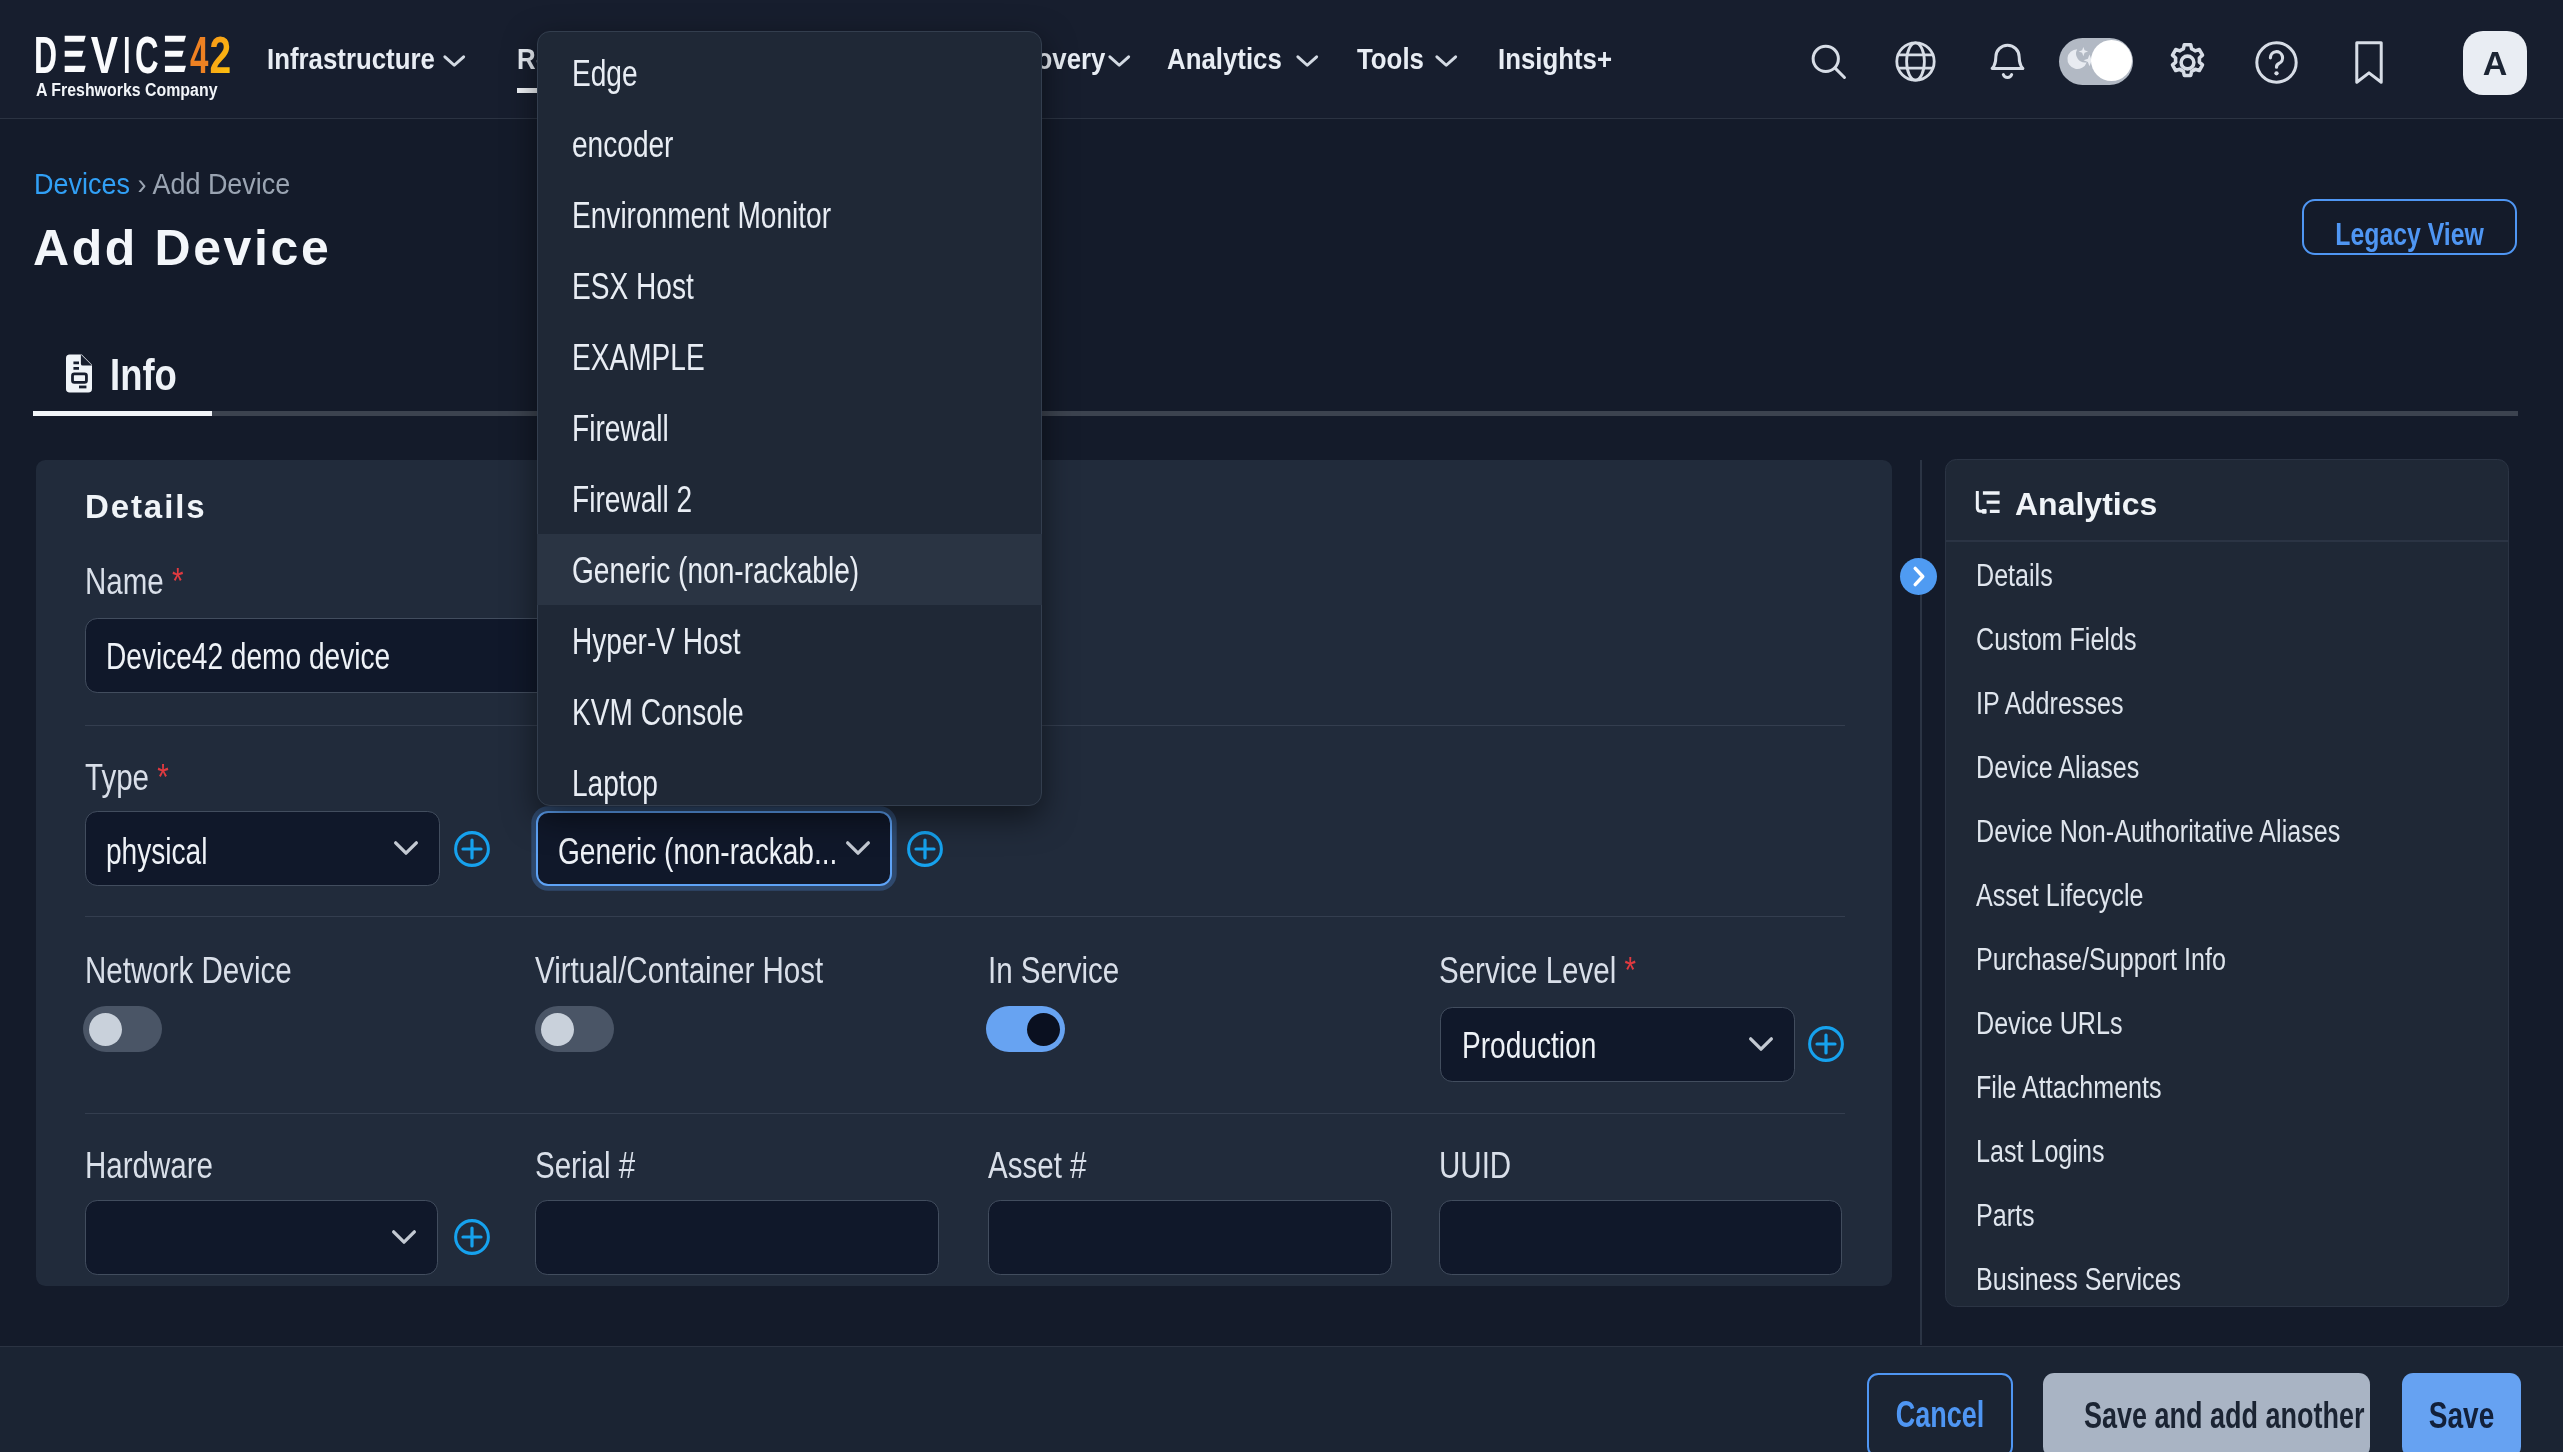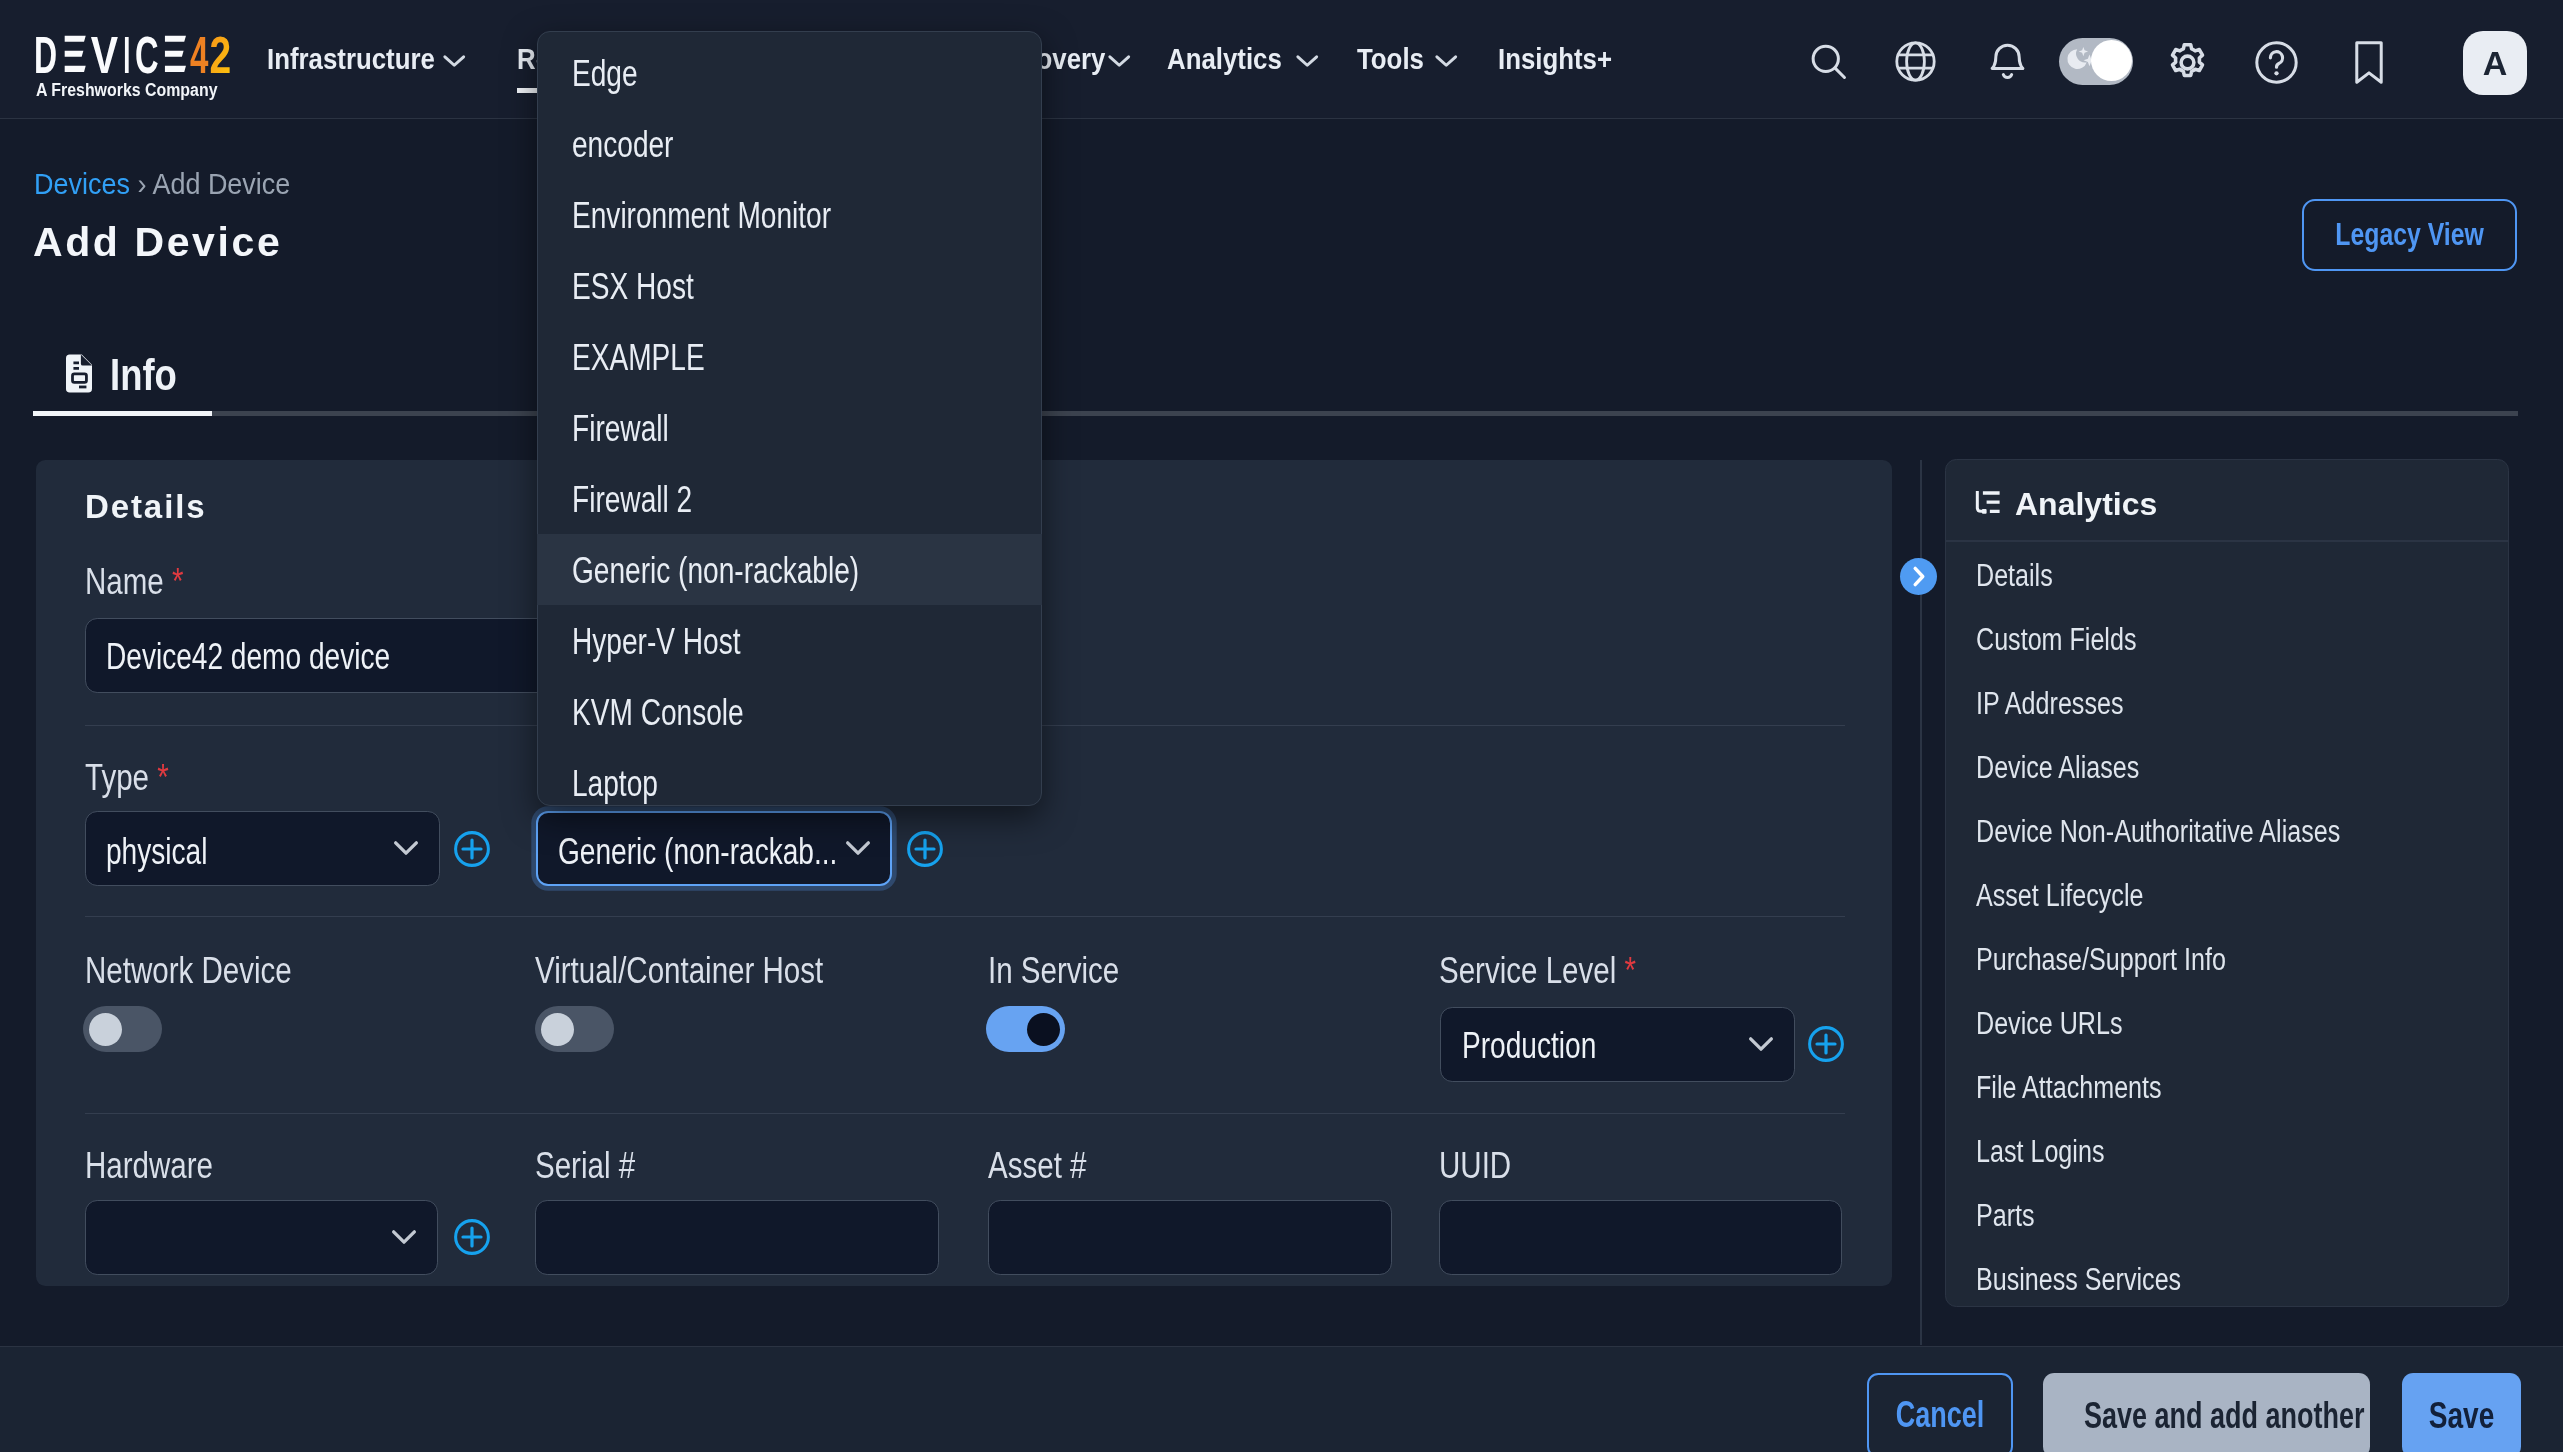--- a/index.html
+++ b/index.html
@@ -111,23 +111,23 @@
     </svg>
 
   <svg class="abs" style="left:2350px; top:39px;" width="38" height="47" viewBox="0 0 40 50">
       <path d="M7 4 h26 v42 l-13 -10 l-13 10 z" stroke="#d7dde6" stroke-width="3.2" fill="none" stroke-linejoin="round"></path>
     </svg>
 
   <div class="abs" style="left:2463px; top:31px; width:64px; height:64px; border-radius:20px; background:#e9edf3; text-align:center;"><span style="font-size:34px; font-weight:700; color:#1c2534; line-height:64px;">A</span></div>
 </div>
 
 <div class="abs" style="left:34px; top:168px; font-size:29px; color:#9aa4b2; transform:scaleX(0.93); transform-origin:left; white-space:nowrap;"><span style="color:#31a0f6;">Devices</span> › Add Device</div>
-<div class="abs" style="left:33px; top:219px; font-size:41px; font-weight:700; color:#f3f6fa; letter-spacing:2.6px;">Add Device</div>
-
-<div class="abs" style="left:2302px; top:199px; width:215px; height:72px; border:2.4px solid #4f96f3; border-radius:13px;">
+<div class="abs" style="left:33px; top:219px; font-size:50px; font-weight:700; color:#f3f6fa; letter-spacing:2.6px;">Add Device</div>
+
+<div class="abs" style="left:2302px; top:199px; width:215px; height:56px; border:2.4px solid #4f96f3; border-radius:13px;">
     <span style="display:block; font-size:31px; font-weight:700; color:#4f96f3; line-height:68px; text-align:center; transform:scaleX(0.8);">Legacy View</span>
   </div>
 
 <svg class="abs" style="left:66px; top:354px;" width="26" height="39" viewBox="0 0 28 41">
   <path d="M4 0 h13 l11 11 v26 q0 4 -4 4 h-20 q-4 0 -4 -4 v-33 q0 -4 4 -4 z" fill="#f0f4f8"></path>
   <path d="M16 0 l12 12 h-10 q-2 0 -2 -2 z" fill="#171e2e"></path>
   <path d="M8 9 h6 M8 15 h6" stroke="#171e2e" stroke-width="3"></path>
   <rect x="7" y="21" width="15" height="9" rx="2" fill="none" stroke="#171e2e" stroke-width="3"></rect>
   <path d="M14 35 h8" stroke="#171e2e" stroke-width="3"></path>
 </svg>

